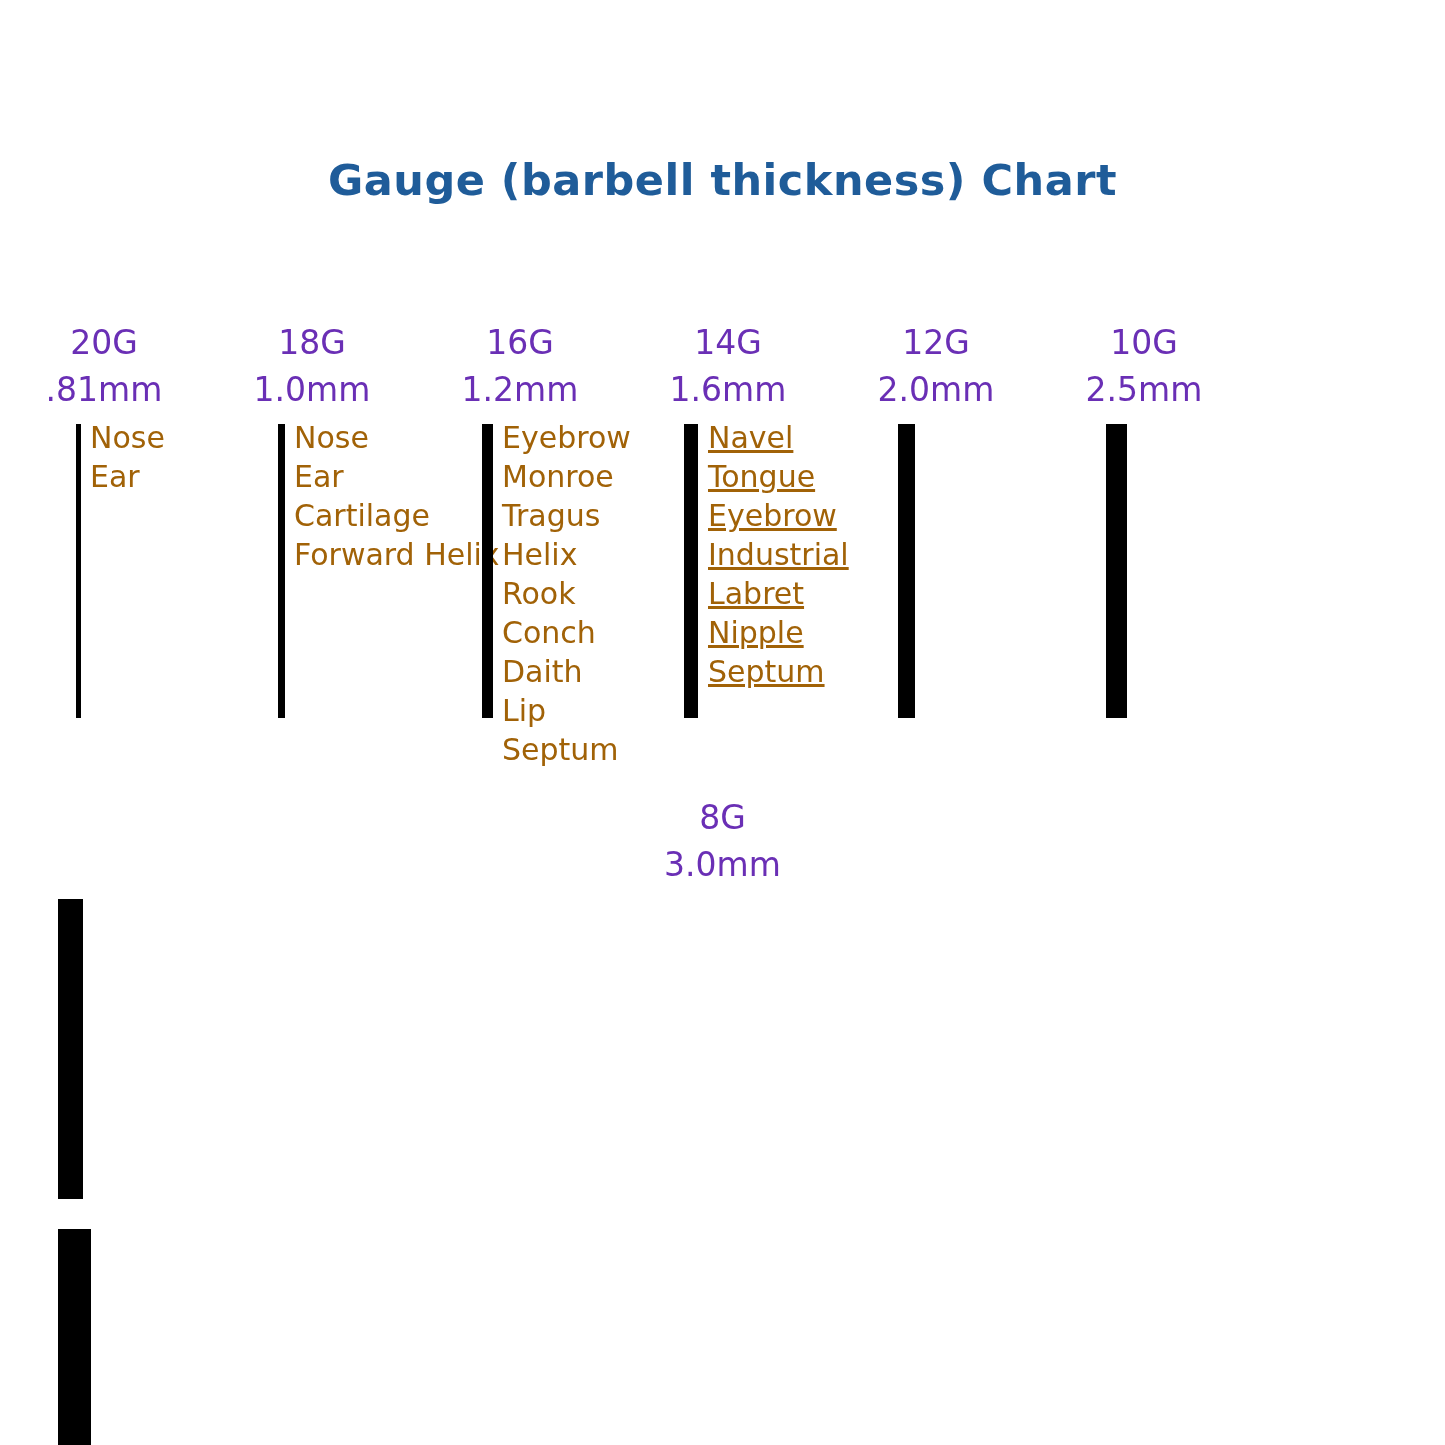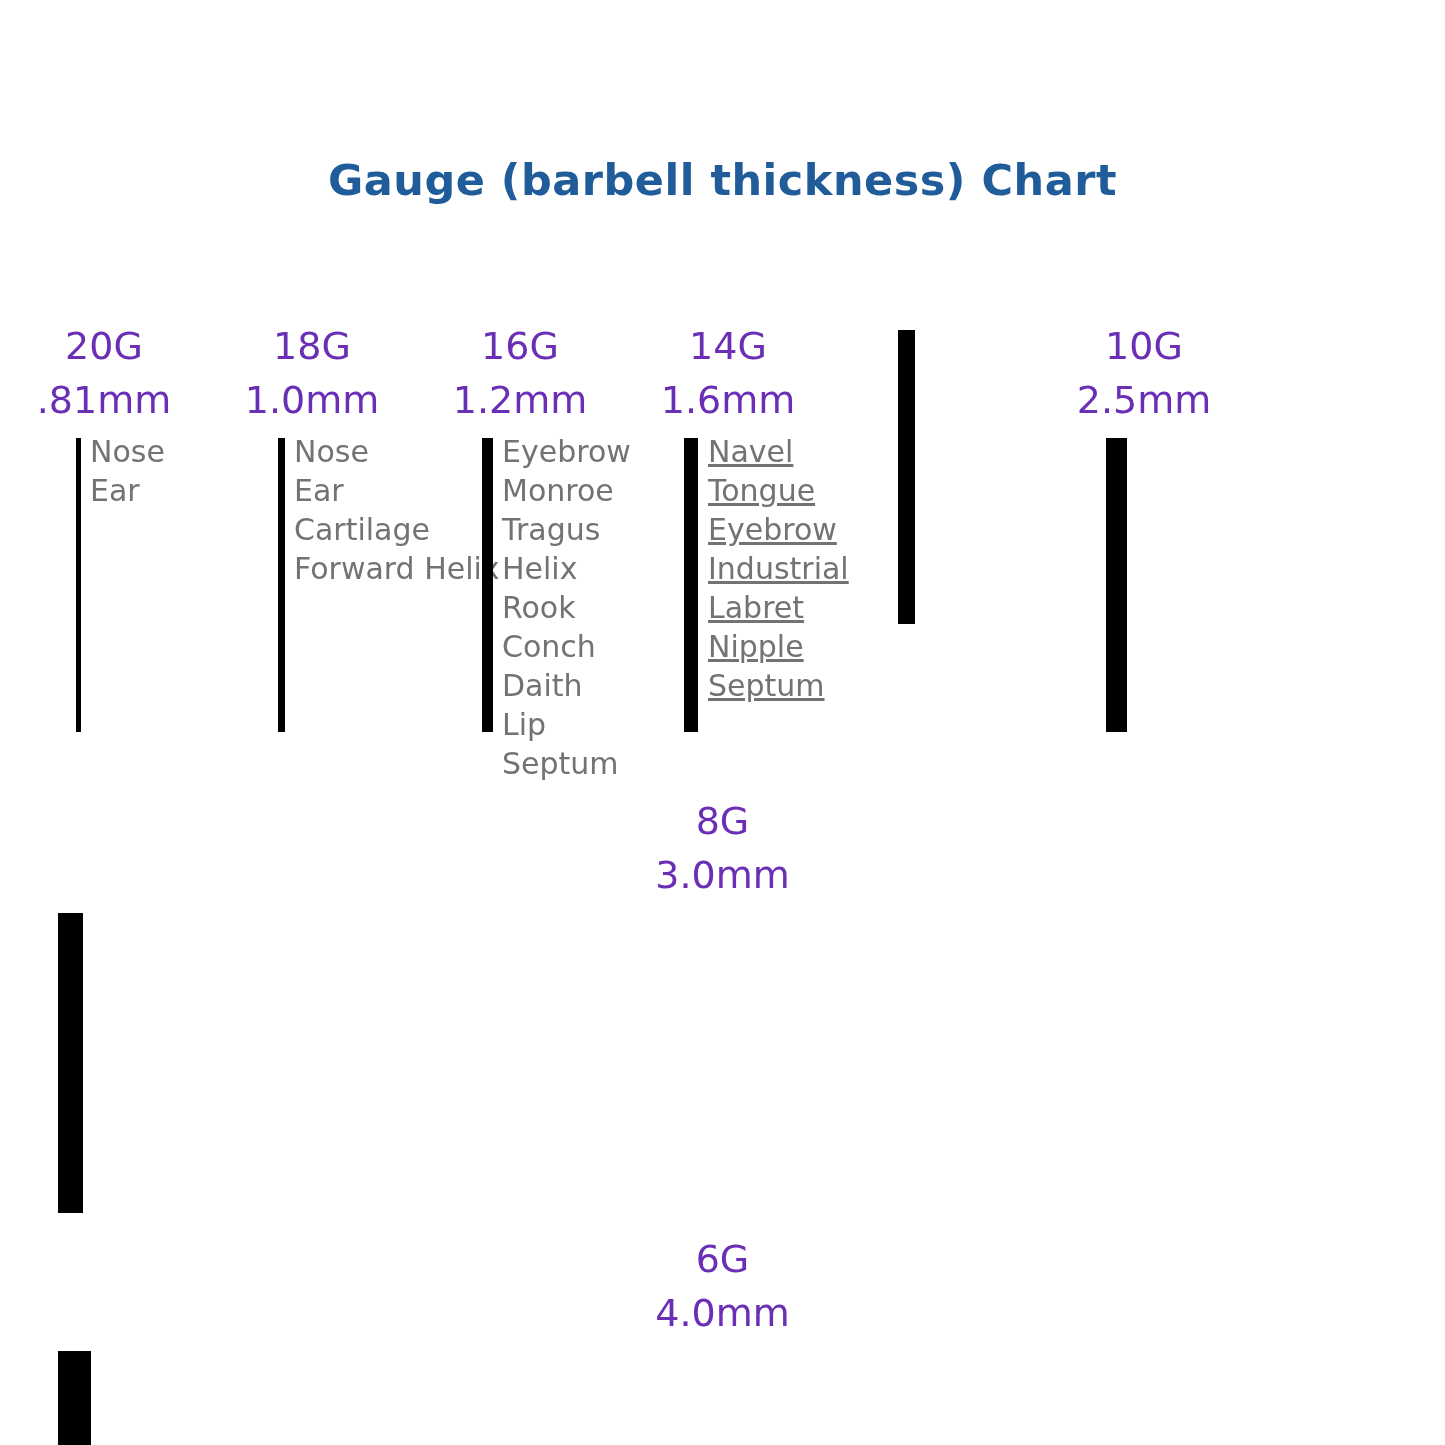--- a/index.html
+++ b/index.html
@@ -36,21 +36,21 @@
   #row-top { top: 320px; }
   #row-bottom { top: 795px; flex-direction: column; }
 
   .gauge-cell {
     flex: 0 0 208px;
     position: relative;
   }
   .gauge-labels {
     text-align: center;
     color: #6a2fb5;
-    font-size: 38px;
+    font-size: 33px;
     line-height: 1.42;
     width: 150px;
     margin: 0 auto;
   }
   .gauge-label-g { display: block; }
   .gauge-label-mm { display: block; }
 
   .bar-and-list {
     position: relative;
     margin-top: 10px;
@@ -59,21 +59,21 @@
   .bar {
     position: absolute;
     background: #000000;
     top: 0;
   }
   .site-list {
     position: absolute;
     top: -6px;
     font-size: 30px;
     line-height: 1.30;
-    color: #737373;
+    color: #a16207;
     white-space: nowrap;
   }
   .site-list div { }
 
   
   #row-bottom .bar-and-list { height: 320px; }
   #row-bottom .bar { top: 0; }
 </style>
 </head>
 <body>
@@ -146,20 +146,24 @@
         <div>Eyebrow</div>
         <div>Industrial</div>
         <div>Labret</div>
         <div>Nipple</div>
         <div>Septum</div>
       </div>
     </div>
   </div>
 
   <div class="gauge-cell">
+    <div class="gauge-labels">
+      <span class="gauge-label-g">12G</span>
+      <span class="gauge-label-mm">2.0mm</span>
+    </div>
     <div class="bar-and-list">
       <div class="bar" style="left:66px;width:17px;height:294px;"></div>
     </div>
   </div>
 
   <div class="gauge-cell">
     <div class="gauge-labels">
       <span class="gauge-label-g">10G</span>
       <span class="gauge-label-mm">2.5mm</span>
     </div>
@@ -176,24 +180,20 @@
     <div class="gauge-labels">
       <span class="gauge-label-g">8G</span>
       <span class="gauge-label-mm">3.0mm</span>
     </div>
     <div class="bar-and-list">
       <div class="bar" style="left:58px;width:25px;height:300px;"></div>
     </div>
   </div>
 
   <div class="gauge-cell">
-    <div class="gauge-labels">
-      <span class="gauge-label-g">6G</span>
-      <span class="gauge-label-mm">4.0mm</span>
-    </div>
     <div class="bar-and-list">
       <div class="bar" style="left:58px;width:33px;height:300px;"></div>
     </div>
   </div>
 
 
   <div class="gauge-cell">
     <div class="bar-and-list">
       <div class="bar" style="left:56px;width:49px;height:300px;"></div>
     </div>

